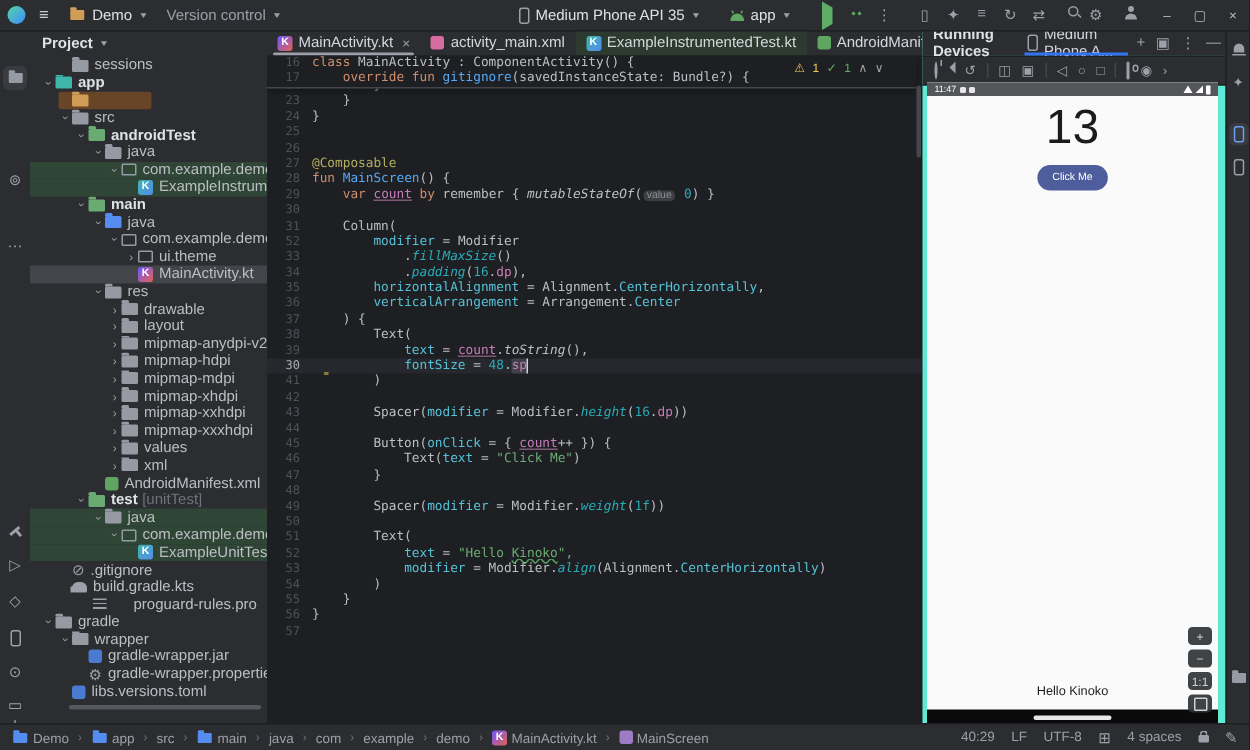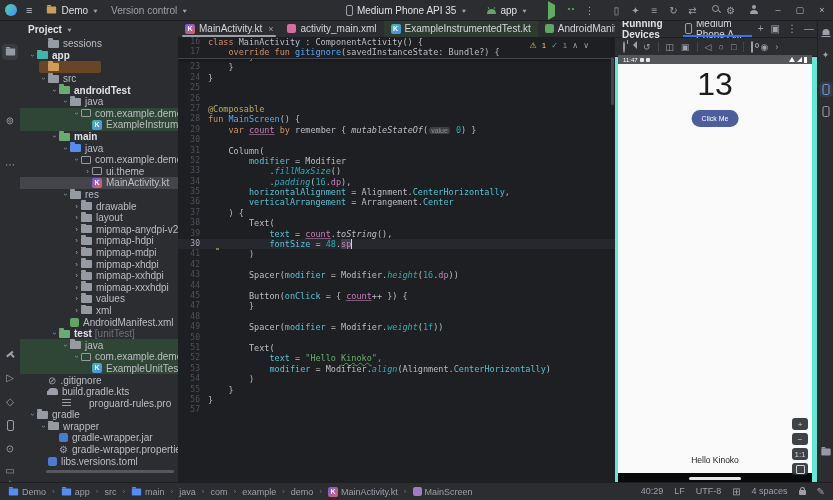--- a/index.html
+++ b/index.html
@@ -483,20 +483,21 @@
           <div class="crow"><span class="gut">36</span><span class="src"><span class="c-pl">        </span><span class="c-na">verticalArrangement</span><span class="c-pl"> = Arrangement.</span><span class="c-na">Center</span></span></div>
           <div class="crow"><span class="gut">37</span><span class="src"><span class="c-pl">    ) {</span></span></div>
           <div class="crow"><span class="gut">38</span><span class="src"><span class="c-pl">        Text(</span></span></div>
           <div class="crow"><span class="gut">39</span><span class="src"><span class="c-pl">            </span><span class="c-na">text</span><span class="c-pl"> = </span><span class="c-pu">count</span><span class="c-pl">.</span><span class="c-itw">toString</span><span class="c-pl">(),</span></span></div>
           <div class="crow cur"><span class="gut">30</span><span class="src"><span class="c-pl">            </span><span class="c-na">fontSize</span><span class="c-pl"> = </span><span class="c-nu">48</span><span class="c-pl">.</span><span class="c-sel">sp</span></span><span class="rowbulb"><span class="ibulb"></span></span></div>
           <div class="crow"><span class="gut">41</span><span class="src"><span class="c-pl">        )</span></span></div>
           <div class="crow"><span class="gut">42</span><span class="src"></span></div>
           <div class="crow"><span class="gut">43</span><span class="src"><span class="c-pl">        Spacer(</span><span class="c-na">modifier</span><span class="c-pl"> = Modifier.</span><span class="c-ex">height</span><span class="c-pl">(</span><span class="c-nu">16</span><span class="c-pl">.</span><span class="c-pr">dp</span><span class="c-pl">))</span></span></div>
           <div class="crow"><span class="gut">44</span><span class="src"></span></div>
           <div class="crow"><span class="gut">45</span><span class="src"><span class="c-pl">        Button(</span><span class="c-na">onClick</span><span class="c-pl"> = { </span><span class="c-pu">count</span><span class="c-pl">++ }) {</span></span></div>
+          <div class="crow"><span class="gut">46</span><span class="src"><span class="c-pl">            Text(</span><span class="c-na">text</span><span class="c-pl"> = </span><span class="c-st">"Click Me"</span><span class="c-pl">)</span></span></div>
           <div class="crow"><span class="gut">47</span><span class="src"><span class="c-pl">        }</span></span></div>
           <div class="crow"><span class="gut">48</span><span class="src"></span></div>
           <div class="crow"><span class="gut">49</span><span class="src"><span class="c-pl">        Spacer(</span><span class="c-na">modifier</span><span class="c-pl"> = Modifier.</span><span class="c-ex">weight</span><span class="c-pl">(</span><span class="c-nu">1f</span><span class="c-pl">))</span></span></div>
           <div class="crow"><span class="gut">50</span><span class="src"></span></div>
           <div class="crow"><span class="gut">51</span><span class="src"><span class="c-pl">        Text(</span></span></div>
           <div class="crow"><span class="gut">52</span><span class="src"><span class="c-pl">            </span><span class="c-na">text</span><span class="c-pl"> = </span><span class="c-st">"Hello </span><span class="c-typo">Kinoko</span><span class="c-st">",</span></span></div>
           <div class="crow"><span class="gut">53</span><span class="src"><span class="c-pl">            </span><span class="c-na">modifier</span><span class="c-pl"> = Modifier.</span><span class="c-ex">align</span><span class="c-pl">(Alignment.</span><span class="c-na">CenterHorizontally</span><span class="c-pl">)</span></span></div>
           <div class="crow"><span class="gut">54</span><span class="src"><span class="c-pl">        )</span></span></div>
           <div class="crow"><span class="gut">55</span><span class="src"><span class="c-pl">    }</span></span></div>
           <div class="crow"><span class="gut">56</span><span class="src"><span class="c-pl">}</span></span></div>

